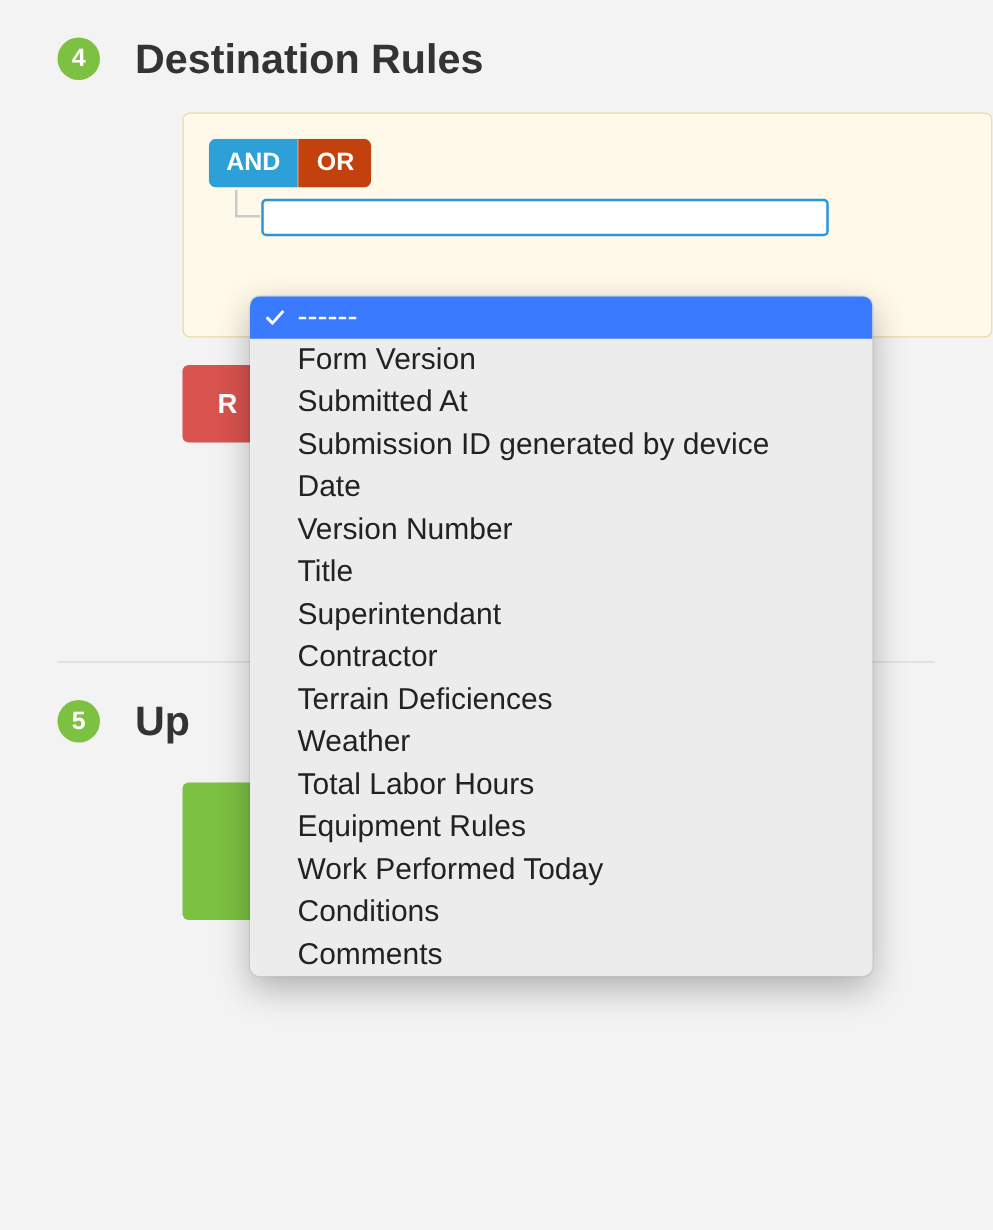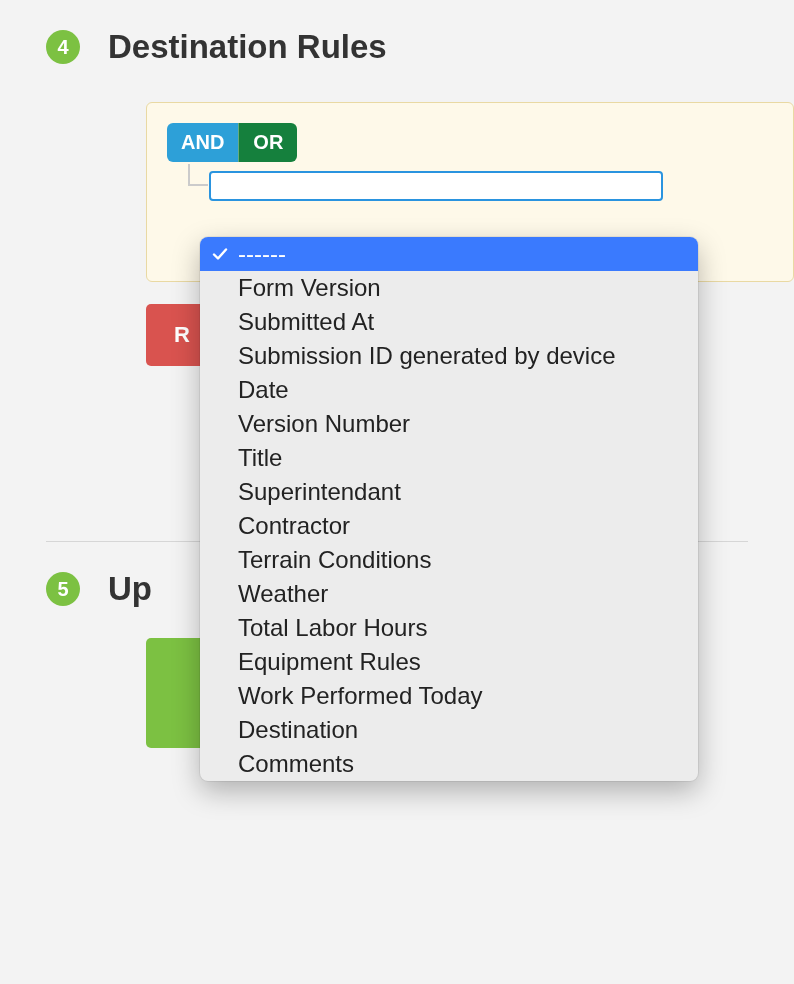--- a/index.html
+++ b/index.html
@@ -31,35 +31,35 @@
     justify-content: center;
     font-size: 20px;
     font-weight: 700;
   }
   .section-title {
     font-size: 33px;
     font-weight: 700;
     color: #333;
   }
   .rules-card {
-    margin: 36px 0 0 146px;
+    margin: 24px 0 0 146px;
     background: #fef9e9;
     border: 1px solid #e9d9a3;
     border-radius: 6px;
     padding: 20px 20px 44px 20px;
     position: relative;
     height: 180px;
   }
   .logic-toggle {
     display: inline-flex;
     border-radius: 6px;
     overflow: hidden;
   }
   .logic-btn {
-    background: #15803d;
+    background: #c2410c;
     color: #fff;
     border: none;
     padding: 8px 14px;
     font-size: 20px;
     font-weight: 700;
     cursor: pointer;
   }
   .logic-btn + .logic-btn {
     border-left: 1px solid rgba(255,255,255,0.35);
   }
@@ -229,39 +229,39 @@
     <div class="dropdown-item">
       <span class="check-slot"></span>
       <span>Superintendant</span>
     </div>
     <div class="dropdown-item">
       <span class="check-slot"></span>
       <span>Contractor</span>
     </div>
     <div class="dropdown-item">
       <span class="check-slot"></span>
-      <span>Terrain Conditions</span>
+      <span>Terrain Deficiences</span>
     </div>
     <div class="dropdown-item">
       <span class="check-slot"></span>
       <span>Weather</span>
     </div>
     <div class="dropdown-item">
       <span class="check-slot"></span>
       <span>Total Labor Hours</span>
     </div>
     <div class="dropdown-item">
       <span class="check-slot"></span>
       <span>Equipment Rules</span>
     </div>
     <div class="dropdown-item">
       <span class="check-slot"></span>
       <span>Work Performed Today</span>
     </div>
     <div class="dropdown-item">
       <span class="check-slot"></span>
-      <span>Destination</span>
+      <span>Conditions</span>
     </div>
     <div class="dropdown-item">
       <span class="check-slot"></span>
       <span>Comments</span>
     </div>
   </div>
 
 </body></html>

